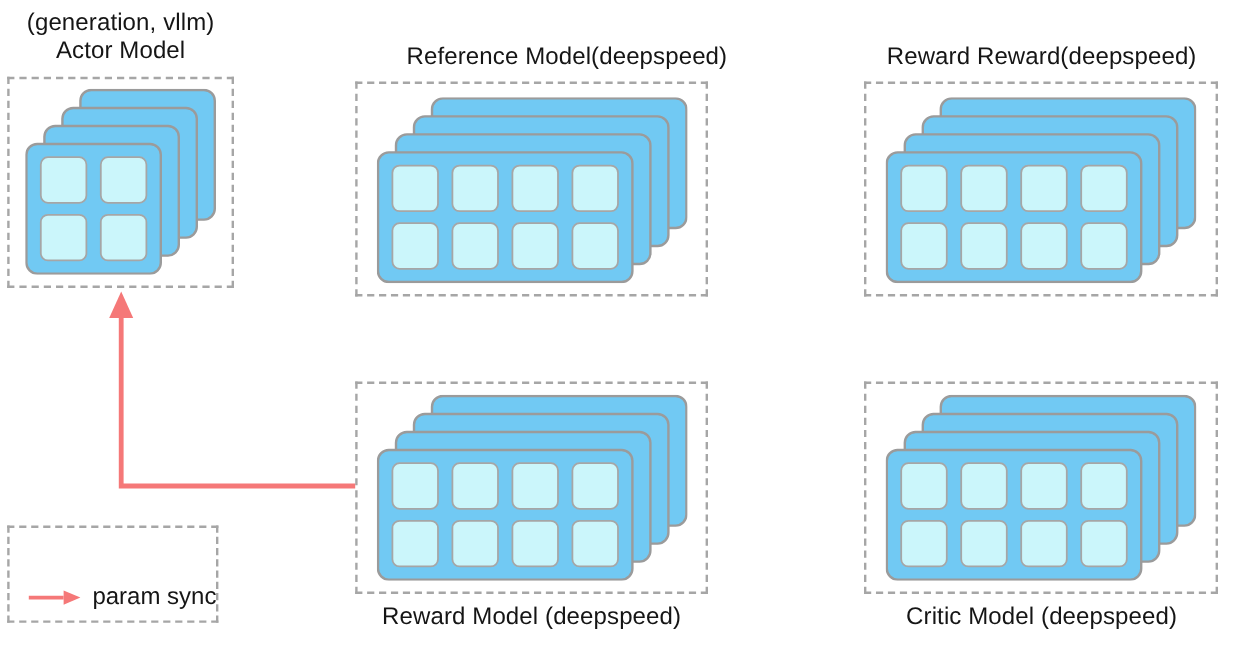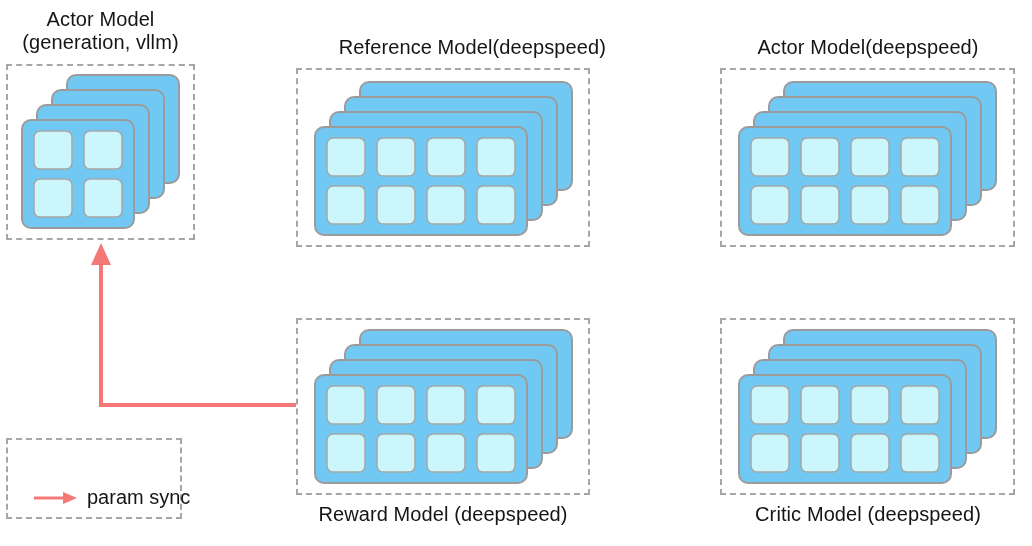--- a/index.html
+++ b/index.html
@@ -60,21 +60,21 @@
     fill:var(--arrow,#f57878);
     stroke:none;
   }
   #legend-box{
     position:absolute;
     left:6px;top:438px;width:176px;height:81px;
     border:2px dashed var(--dashed-border,#a6a6a6);
   }
   #legend-row{
     position:absolute;
-    left:24px;top:46px;
+    left:14px;top:46px;
     display:flex;align-items:center;gap:9px;
   }
   #legend-label{
     font-size:20px;
     white-space:nowrap;
   }
   
   #title-actor-vllm{left:6px;top:8px;width:189px;}
   #box-actor-vllm{left:6px;top:64px;width:189px;height:176px;}
   #title-reference{left:280px;top:36px;width:326px;text-align:right;}
@@ -85,22 +85,22 @@
   #title-actor-ds{left:280px;top:503px;width:326px;}
   #box-critic{left:720px;top:318px;width:295px;height:177px;}
   #title-critic{left:705px;top:503px;width:326px;}
 </style>
 </head>
 <body>
 
 <div id="canvas">
 
   <div class="title" id="title-actor-vllm">
+    <span>(generation, vllm)</span>
     <span>Actor Model</span>
-    <span>(generation, vllm)</span>
   </div>
   <div class="dashed-box" id="box-actor-vllm">
     <svg class="stack-svg small" width="159" height="155" viewBox="0 0 159 155">
         <rect x="46" y="1" width="112" height="108" rx="9" class="card"></rect>
         <rect x="31" y="16" width="112" height="108" rx="9" class="card"></rect>
         <rect x="16" y="31" width="112" height="108" rx="9" class="card"></rect>
         <rect x="1" y="46" width="112" height="108" rx="9" class="card"></rect>
         <rect x="13" y="57" width="38" height="38" rx="6" class="cell"></rect>
         <rect x="63" y="57" width="38" height="38" rx="6" class="cell"></rect>
         <rect x="13" y="105" width="38" height="38" rx="6" class="cell"></rect>
@@ -122,21 +122,21 @@
         <rect x="113" y="57" width="38" height="38" rx="6" class="cell"></rect>
         <rect x="163" y="57" width="38" height="38" rx="6" class="cell"></rect>
         <rect x="13" y="105" width="38" height="38" rx="6" class="cell"></rect>
         <rect x="63" y="105" width="38" height="38" rx="6" class="cell"></rect>
         <rect x="113" y="105" width="38" height="38" rx="6" class="cell"></rect>
         <rect x="163" y="105" width="38" height="38" rx="6" class="cell"></rect>
       </svg>
   </div>
 
   <div class="title" id="title-reward">
-    <span>Actor Model(deepspeed)</span>
+    <span>Reward Reward(deepspeed)</span>
   </div>
   <div class="dashed-box" id="box-reward">
     <svg class="stack-svg" width="259" height="155" viewBox="0 0 259 155">
         <rect x="46" y="1" width="212" height="108" rx="9" class="card"></rect>
         <rect x="31" y="16" width="212" height="108" rx="9" class="card"></rect>
         <rect x="16" y="31" width="212" height="108" rx="9" class="card"></rect>
         <rect x="1" y="46" width="212" height="108" rx="9" class="card"></rect>
         <rect x="13" y="57" width="38" height="38" rx="6" class="cell"></rect>
         <rect x="63" y="57" width="38" height="38" rx="6" class="cell"></rect>
         <rect x="113" y="57" width="38" height="38" rx="6" class="cell"></rect>

